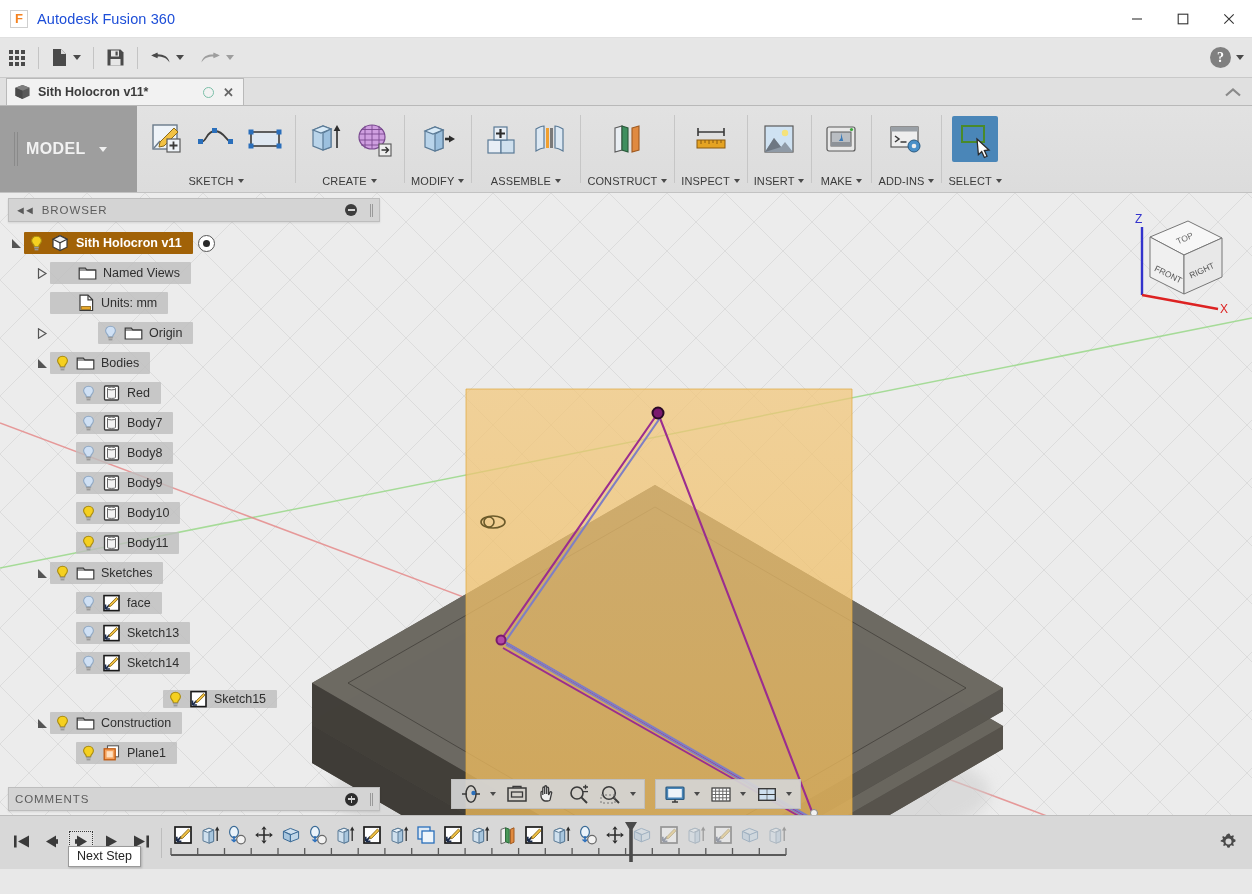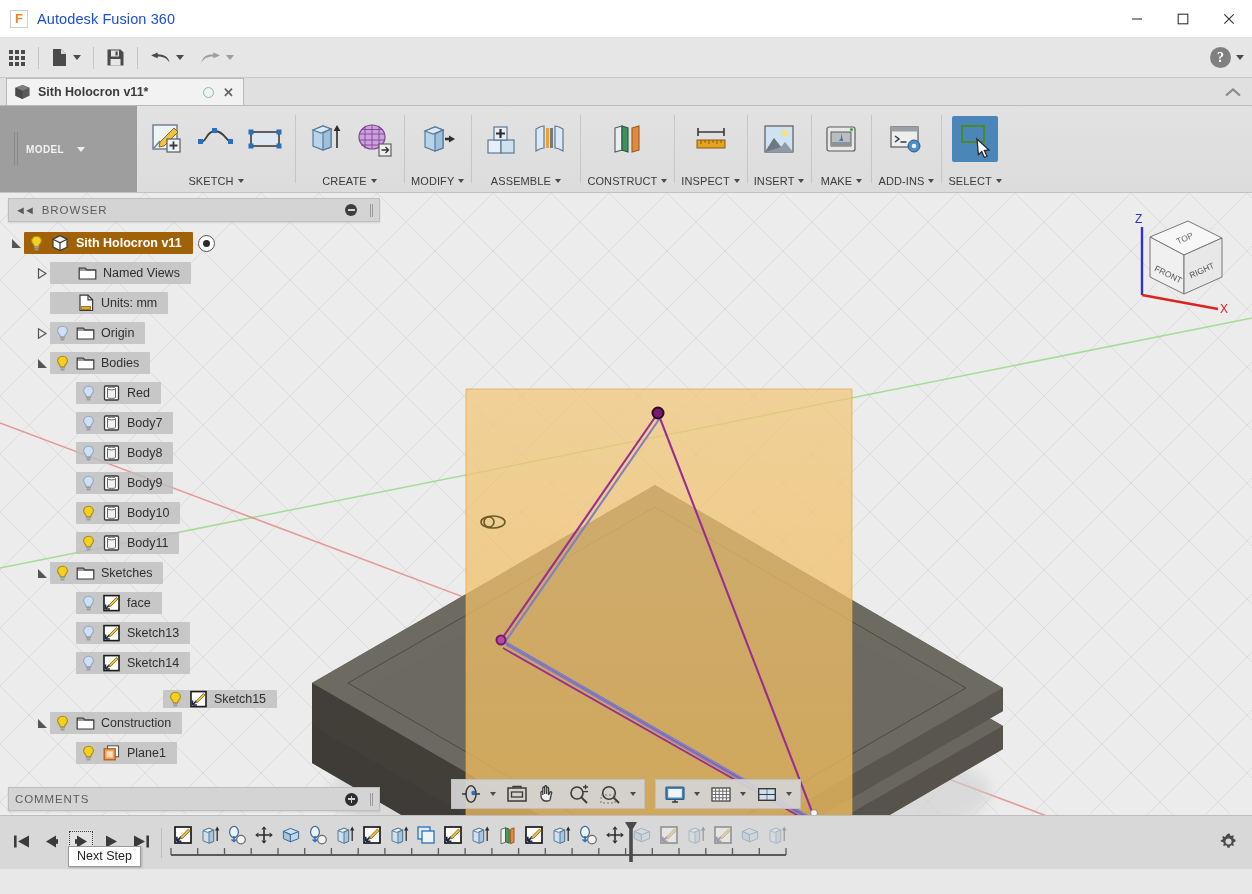--- a/index.html
+++ b/index.html
@@ -65,21 +65,21 @@
     height:87px; display:flex; align-items:stretch; position:relative;
     background:linear-gradient(#e2e2e2,#dcdcdc);
     border-bottom:1px solid #c2c2c2;
   }
   #model-chip {
     width:137px; background:#9e9e9e; display:flex; align-items:center; gap:8px;
     padding-left:14px; color:#fff;
   }
   .grip { width:4px;height:34px;
     background:repeating-linear-gradient(to right,#8a8a8a 0 1px,transparent 1px 3px);}
-  #model-chip .mlabel { font-size:10px; letter-spacing:.4px; font-weight:600; color:#f2f2f2; }
+  #model-chip .mlabel { font-size:16px; letter-spacing:.4px; font-weight:600; color:#f2f2f2; }
   #model-chip .caret { border-top-color:#f0f0f0; }
 
   .rib-groups { display:flex; align-items:stretch; flex:1; }
   .rib-group { display:flex; flex-direction:column; align-items:center; position:relative;
                padding:6px 7px 0 7px; }
   .rib-group + .rib-group::before {
     content:""; position:absolute; left:0; top:9px; bottom:9px; width:1px; background:#c6c6c6;
   }
   .rib-icons { display:flex; gap:3px; flex:1; align-items:flex-start; padding-top:4px;}
   .rib-btn { width:46px; height:46px; display:flex; align-items:center; justify-content:center;
@@ -604,21 +604,21 @@
           <span class="pill">
             <span style="width:17px;display:inline-block"></span>
             <svg width="17" height="18" viewBox="0 0 17 18">
               <path d="M2 1.2h8l4.6 4.6V16.5H2z" fill="#ffffff" stroke="#3a3a3a" stroke-width="1.2"></path>
               <path d="M10 1.2v4.6h4.6" fill="none" stroke="#3a3a3a" stroke-width="1.2"></path>
               <rect x="3.2" y="12.6" width="9.4" height="2.8" fill="#e8a82a" stroke="#8a6210" stroke-width=".8"></rect>
             </svg>
             <span class="tname">Units: mm</span>
           </span>
         </div>
-        <div class="trow" style="padding-left: 26px;">
+        <div class="trow" style="padding-left: 26px; gap: 48px;">
           <span class="twist">
             <svg width="11" height="11" viewBox="0 0 11 11">
               <path d="M1.5 .8v9.4L9 5.5z" fill="none" stroke="#555" stroke-width="1.2"></path>
             </svg>
           </span>
           <span class="pill">
             <svg width="15" height="17" viewBox="0 0 15 17">
               <path d="M7.5 1.2c3 0 4.9 2.1 4.9 4.6 0 2-1.3 3-2.1 4.1-.5.7-.6 1.3-.6 1.9H5.3c0-.6-.1-1.2-.6-1.9C3.9 8.8 2.6 7.8 2.6 5.8c0-2.5 1.9-4.6 4.9-4.6z" fill="#cfe0f4" stroke="#8fa8c4" stroke-width="1.1"></path>
               <rect x="5.2" y="11.8" width="4.6" height="1.6" fill="#9a9a9a"></rect>
               <rect x="5.6" y="13.8" width="3.8" height="1.6" fill="#9a9a9a"></rect>

